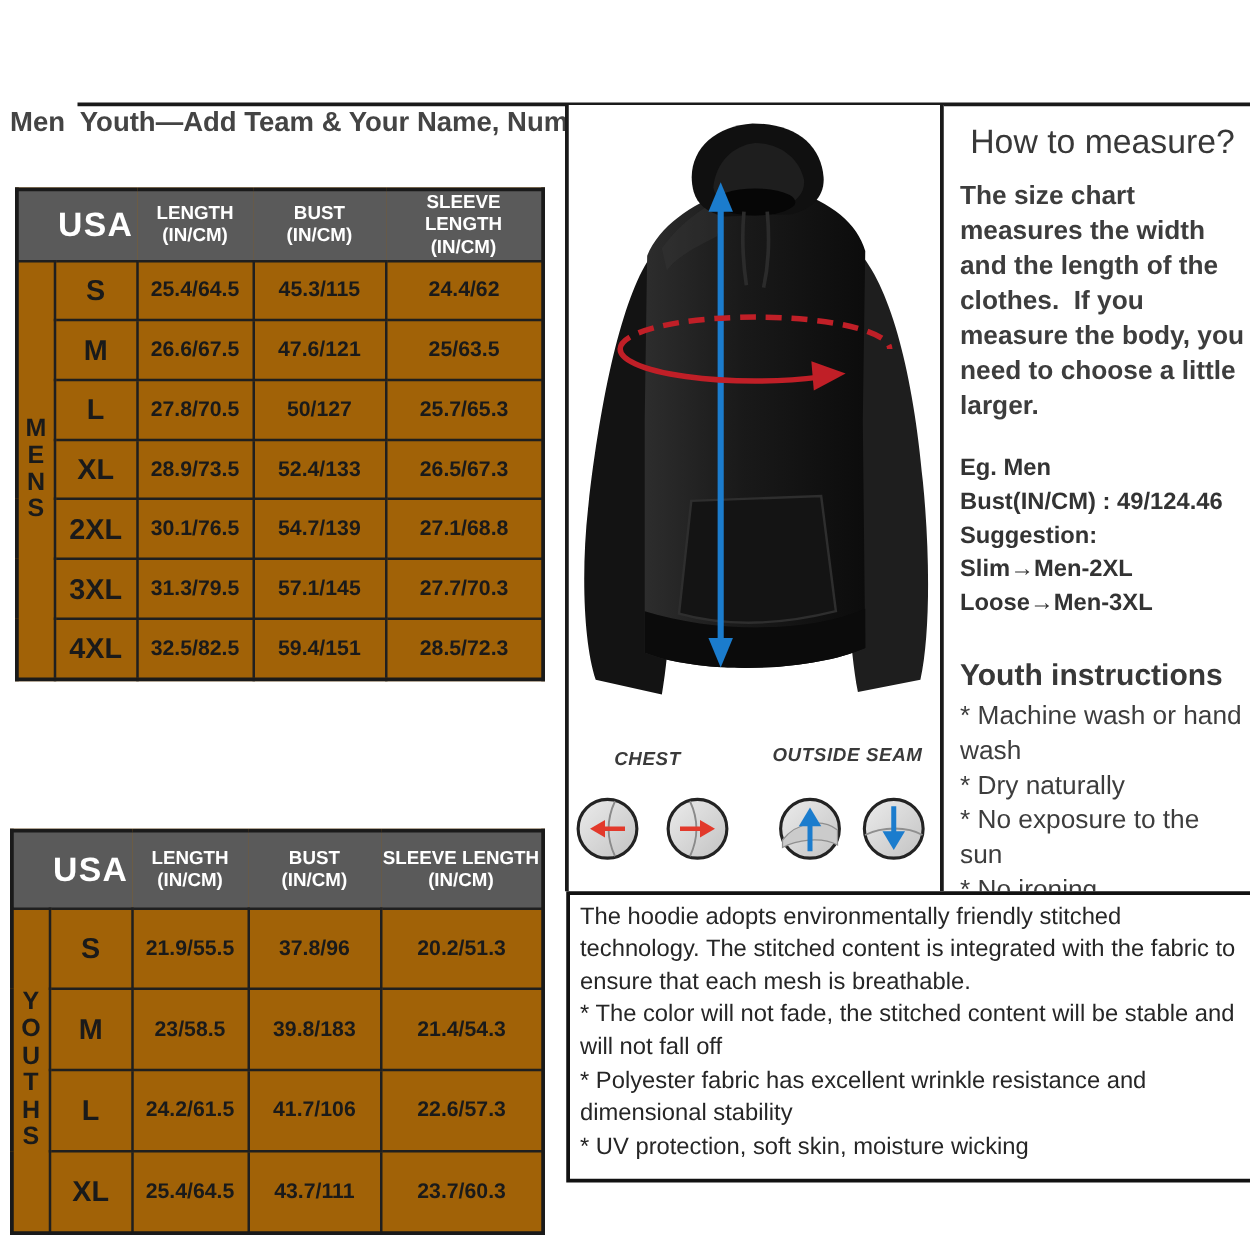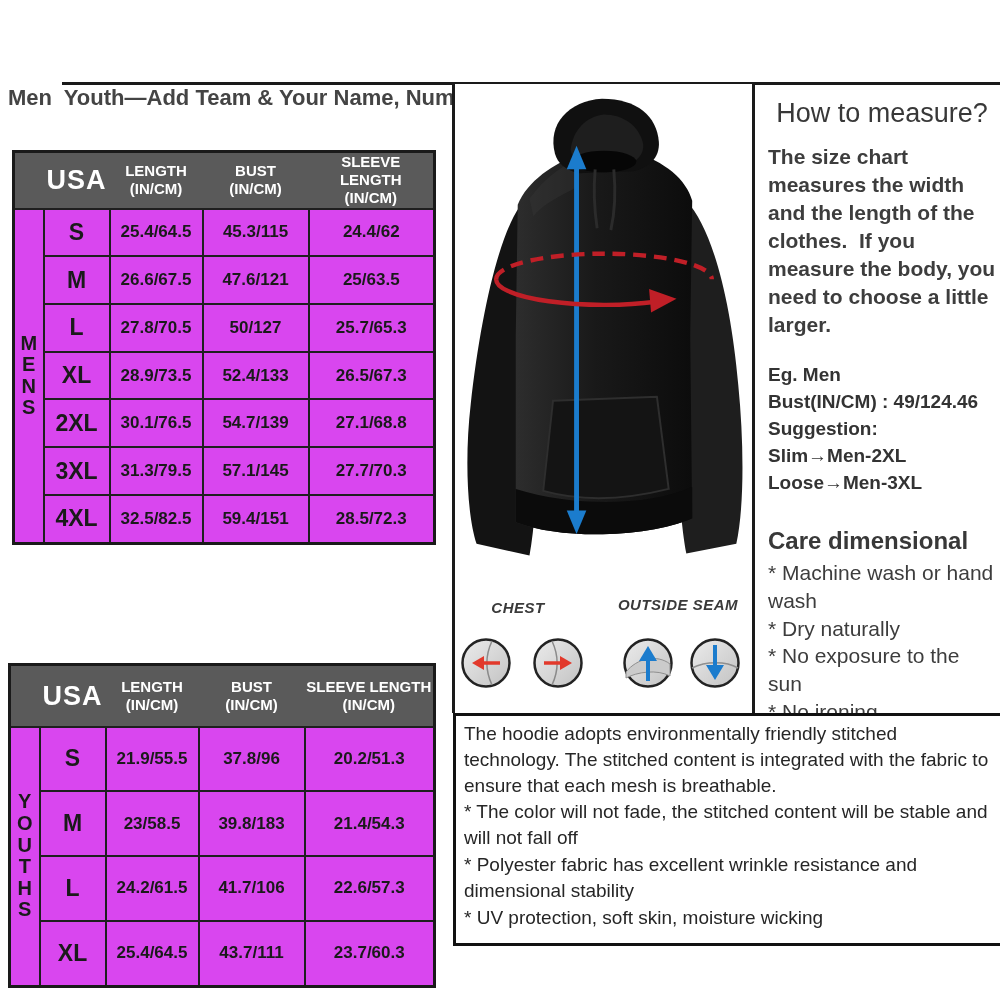--- a/index.html
+++ b/index.html
@@ -11,21 +11,21 @@
   .page-subtitle { position:absolute; left:8px; top:37px; font-size:22px; font-weight:bold; color:#444; white-space:pre;margin-top:48px; }
 
   .top-rule { position:absolute; left:62px; top:82px; width:938px; height:3px; background:#1a1a1a; }
 
   
   .table-wrap { position:absolute; }
   .table-wrap.mens   { left:12px; top:150px; width:424px; height:395px; }
   .table-wrap.youths { left:8px;  top:663px; width:428px; height:325px; }
 
   table.size-table { border-collapse:collapse; width:100%; height:100%; table-layout:fixed;
-                     border:3px solid #1a1a1a; background:#d946ef; }
+                     border:3px solid #1a1a1a; background:#a16207; }
   table.size-table thead th { background:#5a5a5a; color:#fff; border:0; font-weight:bold;
                               white-space:pre-line; line-height:1.2; font-size:15px; text-align:center; vertical-align:middle; }
   table.size-table thead th.usa { font-size:27px; letter-spacing:1px; }
   table.size-table thead th.corner { width:30px; }
   table.size-table th:nth-child(2) { width:66px; }
   table.size-table th:nth-child(3) { width:93px; }
   table.size-table th:nth-child(4) { width:106px; }
   .mens   table.size-table thead tr { height:57px; }
   .youths table.size-table thead tr { height:62px; }
   table.size-table td { border:2px solid #1f1f1f; text-align:center; vertical-align:middle; font-weight:bold; }
@@ -253,21 +253,21 @@
   <div class="right-col">
     <div class="htm-heading">How to measure?</div>
     <div class="htm-intro">The size chart measures the width and the length of the clothes.  If you measure the body, you need to choose a little larger.</div>
     <div class="example-block">
       <div>Eg. Men</div>
       <div>Bust(IN/CM) : 49/124.46</div>
       <div>Suggestion:</div>
       <div>Slim→Men-2XL</div>
       <div>Loose→Men-3XL</div>
     </div>
-    <div class="care-heading">Care dimensional</div>
+    <div class="care-heading">Youth instructions</div>
     <div class="care-list">
       <div>* Machine wash or hand wash</div>
       <div>* Dry naturally</div>
       <div>* No exposure to the sun</div>
       <div>* No ironing</div>
       <div>* No bleaching is allowed</div>
     </div>
   </div>
 
   <div class="desc-box">

